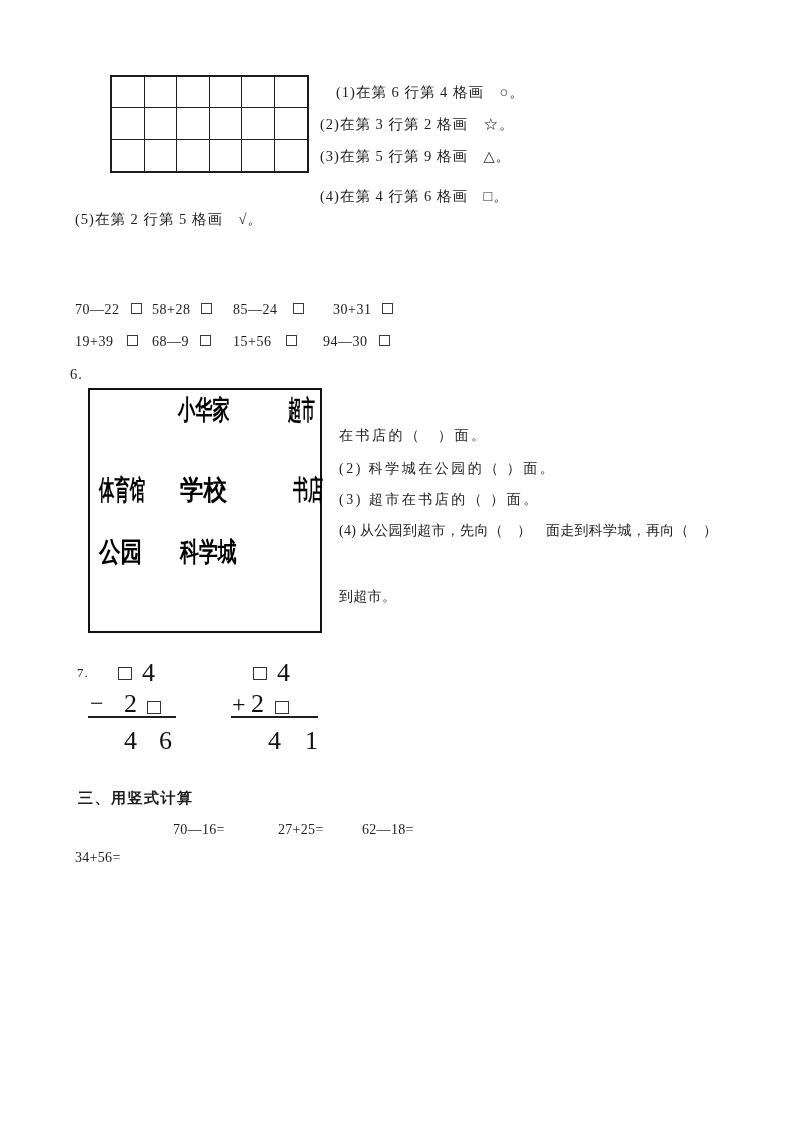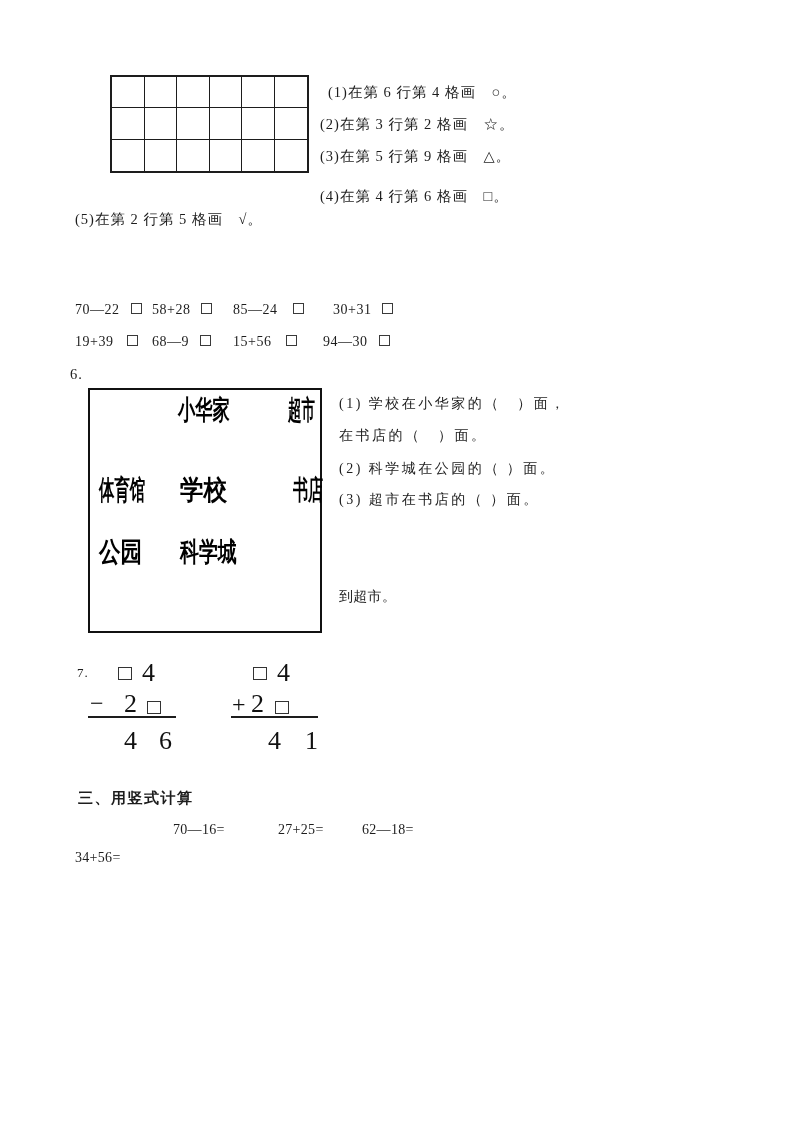--- a/index.html
+++ b/index.html
@@ -93,21 +93,21 @@
     <div class="gcell"></div>
     <div class="gcell"></div>
     <div class="gcell"></div>
     <div class="gcell"></div>
     <div class="gcell"></div>
     <div class="gcell"></div>
     <div class="gcell"></div>
     <div class="gcell"></div>
   </div>
 
-  <div class="txt" style="left:328px; top:84px">(1)在第 6 行第 4 格画　○。</div>
+  <div class="txt" style="left:336px; top:84px">(1)在第 6 行第 4 格画　○。</div>
   <div class="txt" style="left:320px; top:116px">(2)在第 3 行第 2 格画　☆。</div>
   <div class="txt" style="left:320px; top:148px">(3)在第 5 行第 9 格画　△。</div>
   <div class="txt" style="left:320px; top:188px">(4)在第 4 行第 6 格画　□。</div>
 
   <div class="txt" style="left:75px; top:211px">(5)在第 2 行第 5 格画　√。</div>
 
 
   <span class="q5item" style="left:75px;  top:302px"><span>70—22</span><span class="cbox"></span></span>
   <span class="q5item" style="left:152px; top:302px"><span>58+28</span><span class="cbox"></span></span>
   <span class="q5item" style="left:233px; top:302px"><span>85—24</span><span class="cbox" style="margin-left:15px"></span></span>
@@ -122,24 +122,24 @@
 
   <div class="mapbox"></div>
   <div class="loc" style="left:178px; top:397px; transform:scaleX(0.64)">小华家</div>
   <div class="loc" style="left:288px; top:397px; transform:scaleX(0.50)">超市</div>
   <div class="loc" style="left:99px;  top:477px; transform:scaleX(0.57)">体育馆</div>
   <div class="loc" style="left:180px; top:477px; transform:scaleX(0.87)">学校</div>
   <div class="loc" style="left:293px; top:477px; transform:scaleX(0.56)">书店</div>
   <div class="loc" style="left:99px;  top:539px; transform:scaleX(0.80)">公园</div>
   <div class="loc" style="left:180px; top:539px; transform:scaleX(0.70)">科学城</div>
 
-  <div class="txt q6line" style="left:339px; top:396px">(1) 学校在小华家的（　）面，</div>
   <div class="txt q6line" style="left:339px; top:428px">在书店的（　）面。</div>
   <div class="txt q6line" style="left:339px; top:461px">(2) 科学城在公园的（ ）面。</div>
   <div class="txt q6line" style="left:339px; top:492px">(3) 超市在书店的（ ）面。</div>
+  <div class="txt q6line tight" style="left:339px; top:523px">(4) 从公园到超市，先向（　）　面走到科学城，再向（　）</div>
   <div class="txt q6line tight" style="left:339px; top:589px">到超市。</div>
 
   <div class="txt" style="left:77px; top:666px; font-size:13px">7.</div>
 
   <span class="bbox" style="left:118px; top:667px"></span>
   <span class="bdigit" style="left:142px; top:660px">4</span>
   <span class="bop" style="left:90px;  top:691px">−</span>
   <span class="bdigit" style="left:124px; top:691px">2</span>
   <span class="bbox" style="left:147px; top:701px"></span>
   <div class="rule" style="left:88px; top:716px; width:88px"></div>

